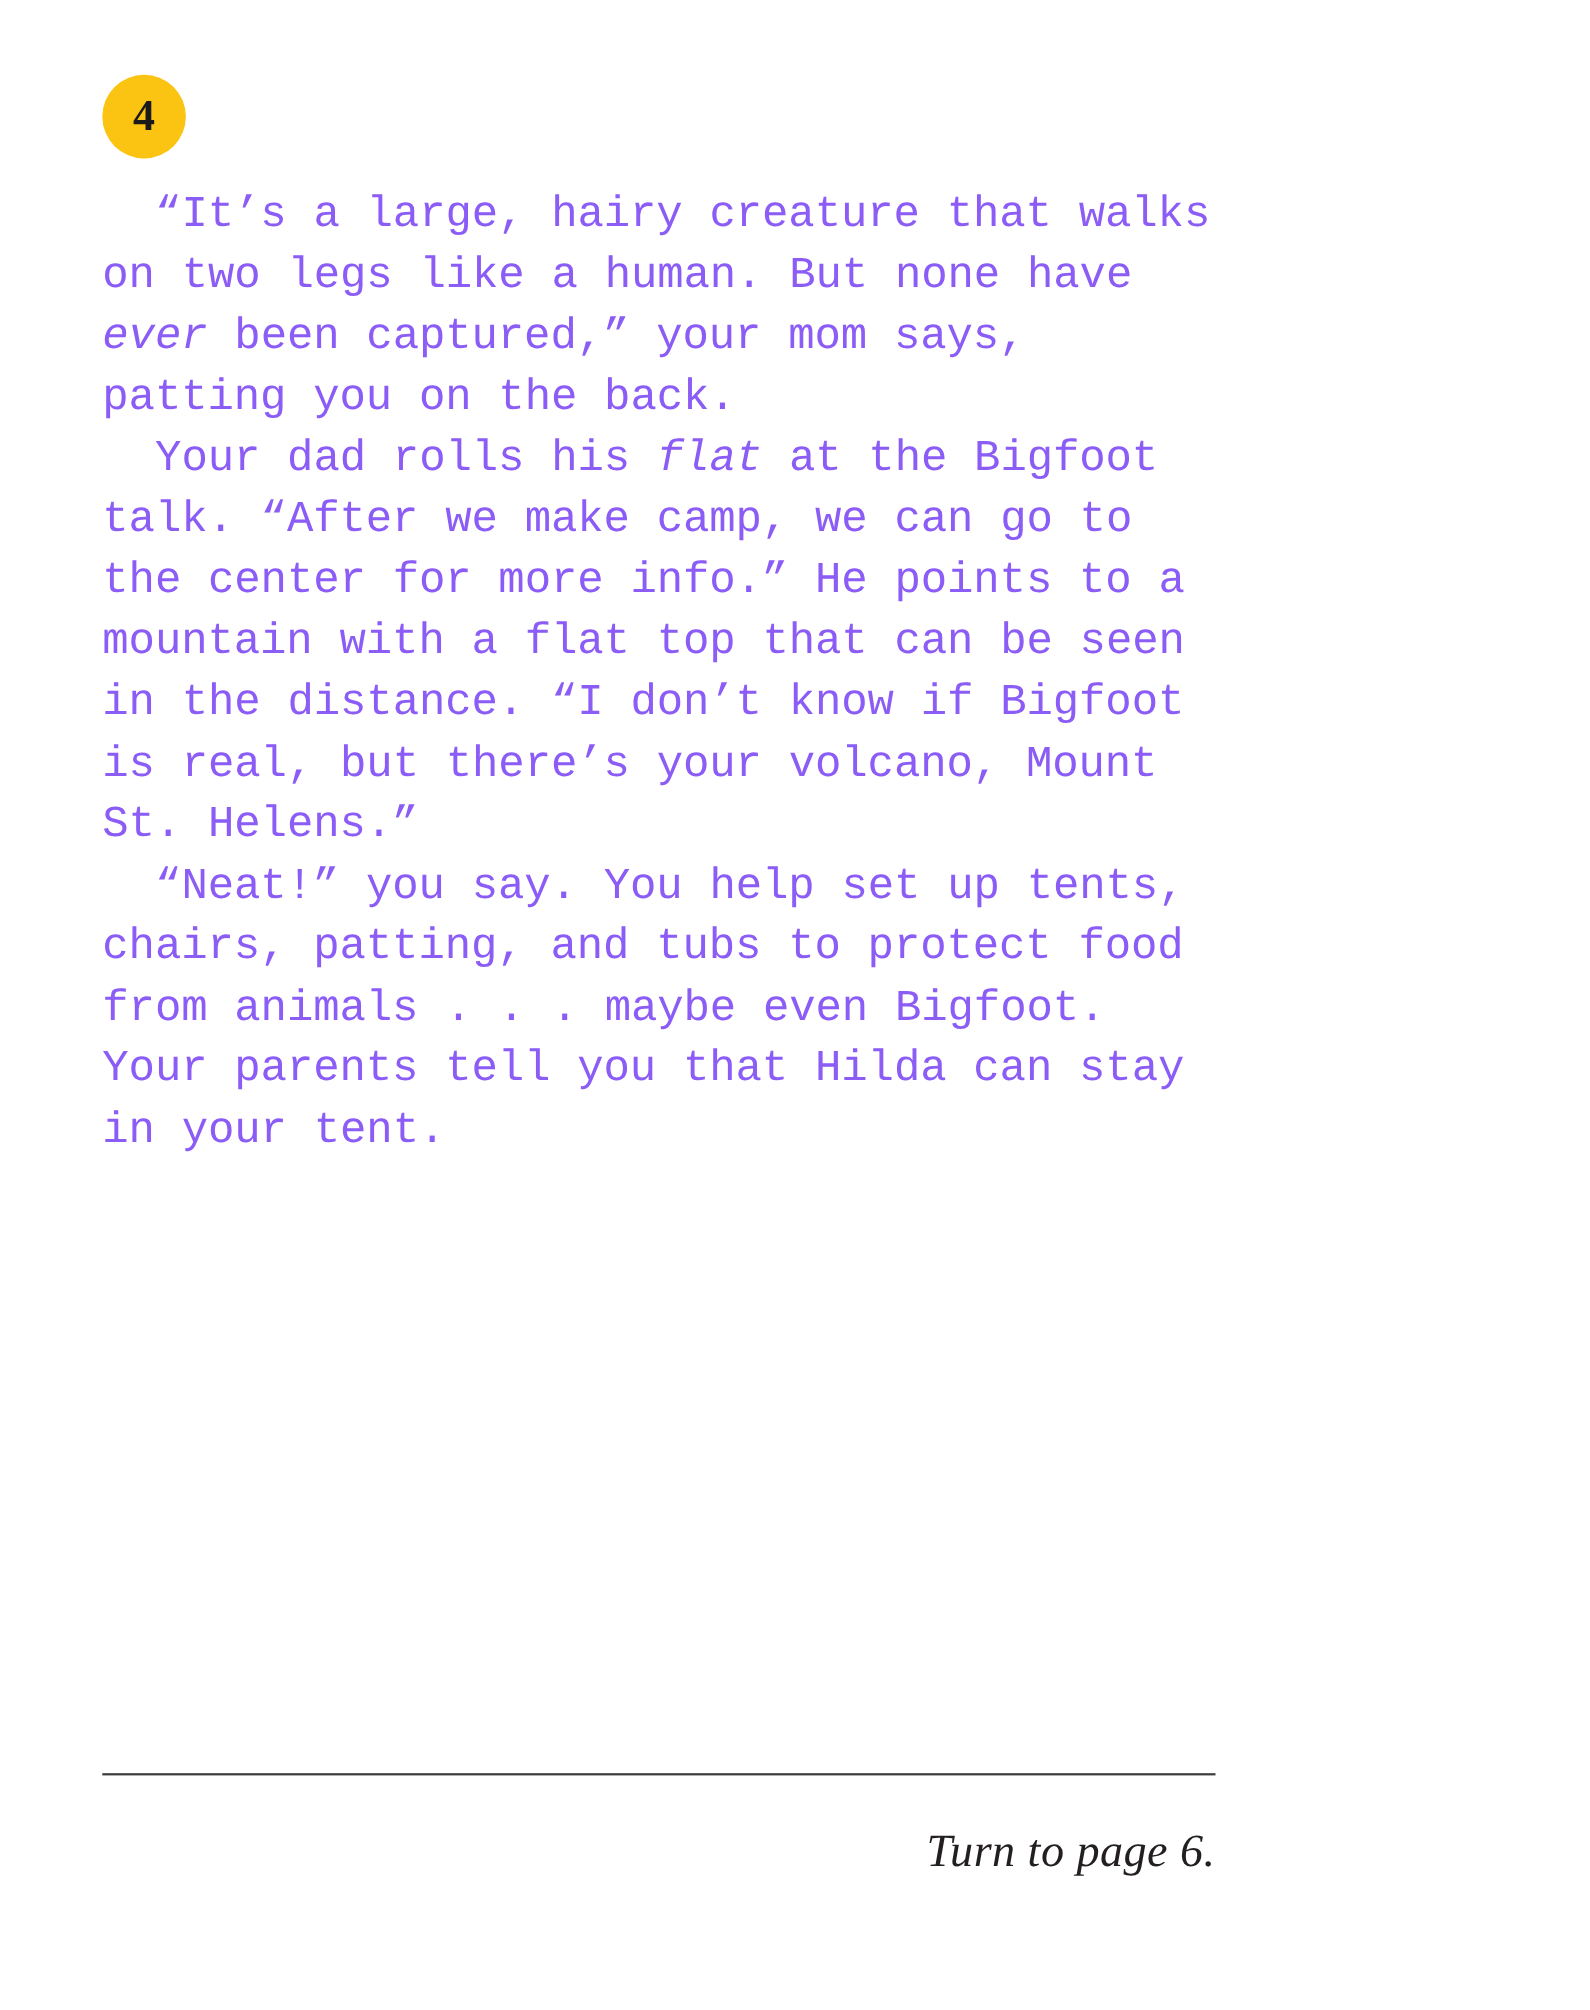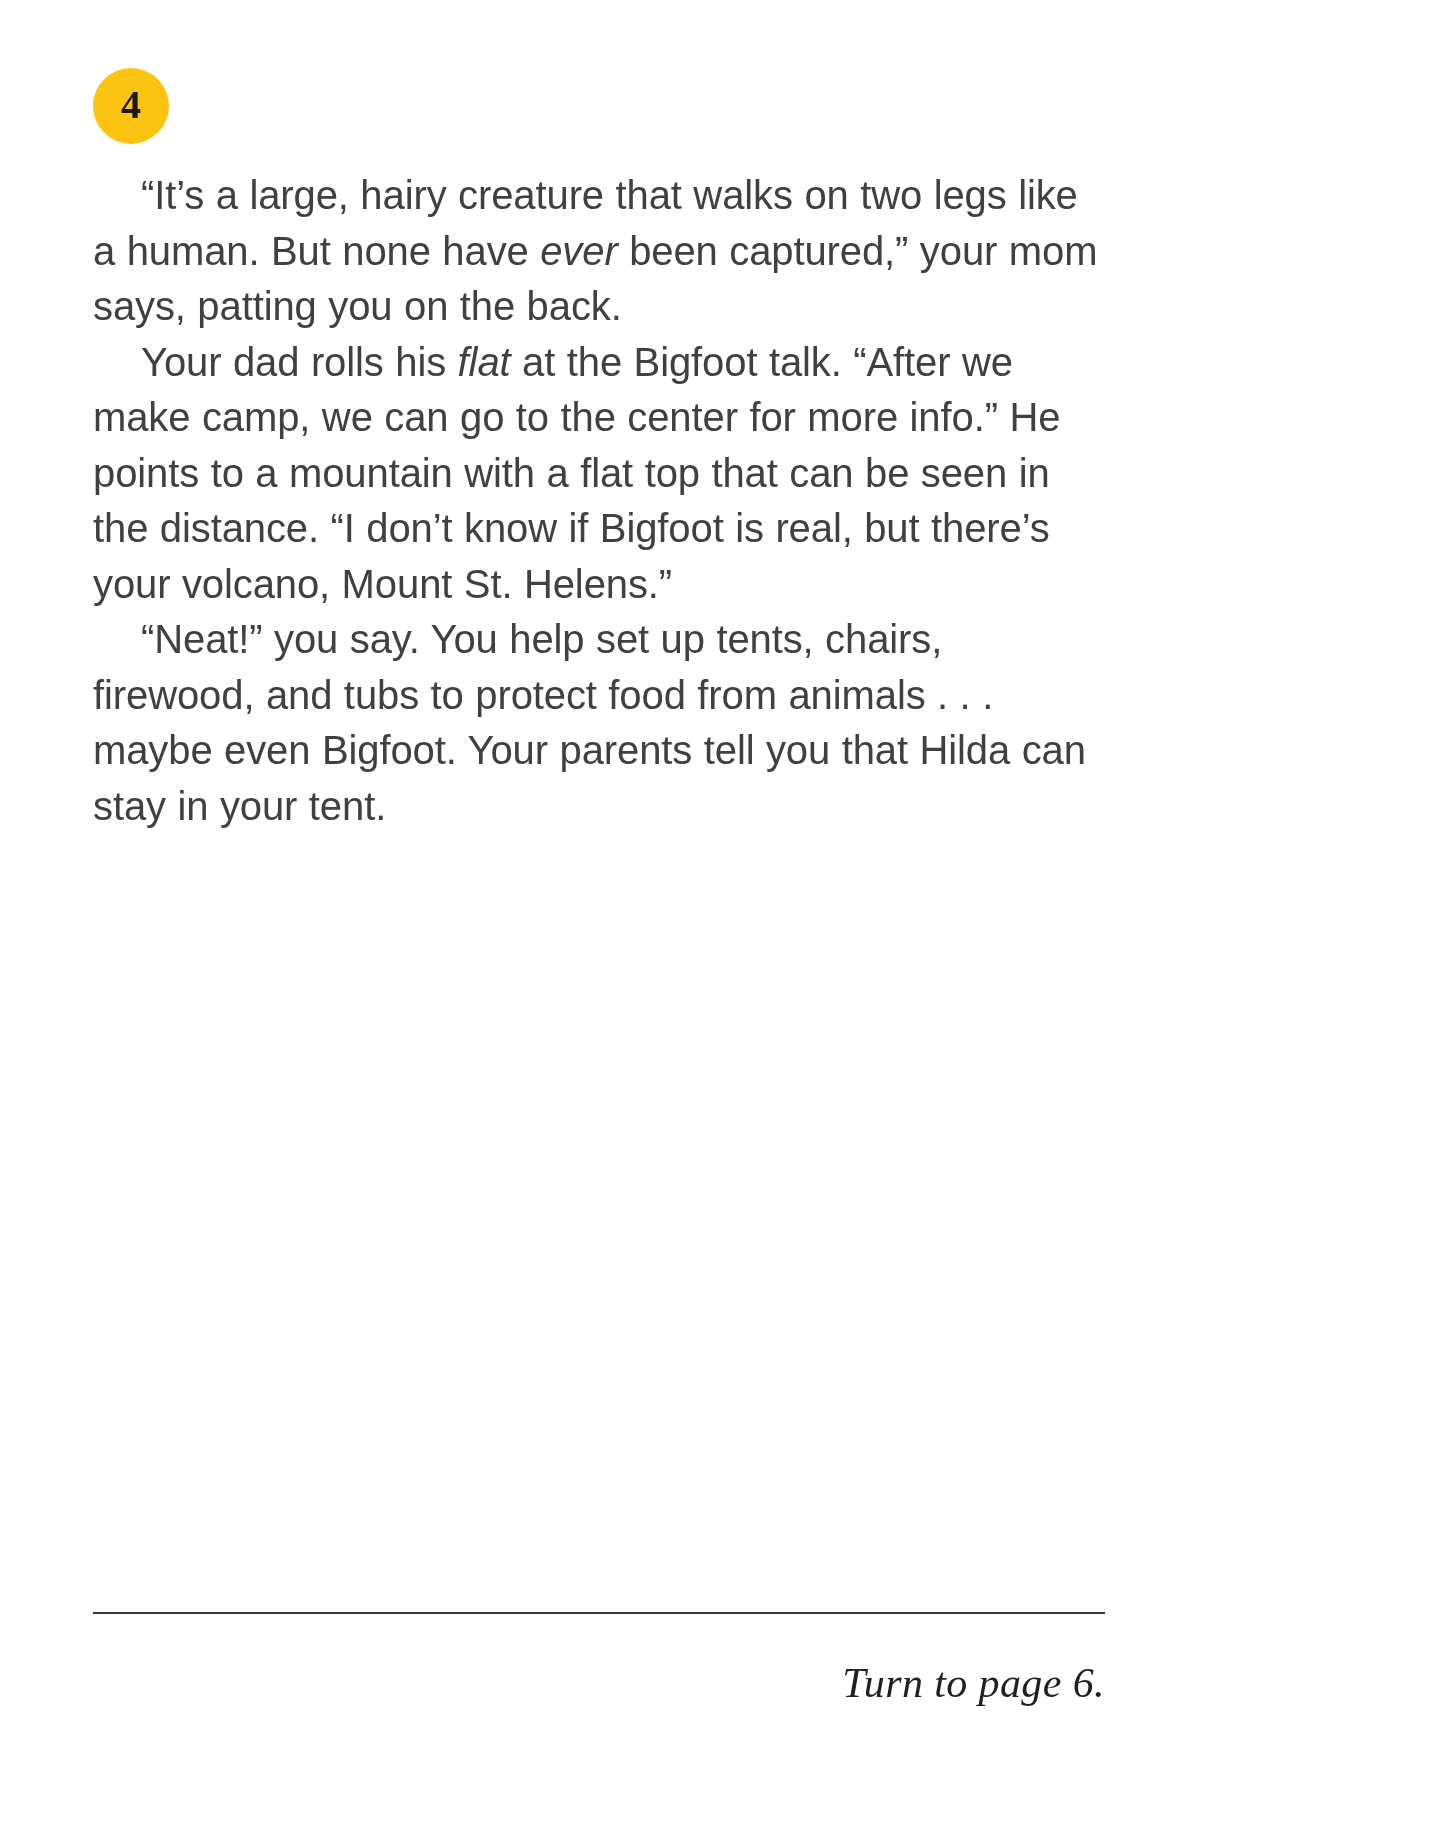--- a/index.html
+++ b/index.html
@@ -46,24 +46,24 @@
   
   .body-copy {
     position: absolute;
     left: 93px;
     top: 168px;
     width: 1012px;
   }
 
   .story-paragraph {
     margin: 0;
-    font-family: Liberation Sans, sans-serif;
+    font-family: Liberation Mono, monospace;
     font-size: 40px;
     line-height: 55.5px;
-    color: #404040;
+    color: #8b5cf6;
     text-indent: 48px;
     text-align: left;
     letter-spacing: -0.1px;
     word-spacing: 0.5px;
     -webkit-font-smoothing: antialiased;
   }
 
   .story-paragraph em {
     font-style: italic;
   }
@@ -98,21 +98,21 @@
 
 <div class="page">
 
   <div class="page-number-badge">
     <span class="page-number-text">4</span>
   </div>
 
   <div class="body-copy">
     <p class="story-paragraph">“It’s a large, hairy creature that walks on two legs like a human. But none have <em>ever</em> been captured,” your mom says, patting you on the back.</p>
     <p class="story-paragraph">Your dad rolls his <em>flat</em> at the Bigfoot talk. “After we make camp, we can go to the center for more info.” He points to a mountain with a flat top that can be seen in the distance. “I don’t know if Bigfoot is real, but there’s your volcano, Mount St. Helens.”</p>
-    <p class="story-paragraph">“Neat!” you say. You help set up tents, chairs, firewood, and tubs to protect food from animals . . . maybe even Bigfoot. Your parents tell you that Hilda can stay in your tent.</p>
+    <p class="story-paragraph">“Neat!” you say. You help set up tents, chairs, patting, and tubs to protect food from animals . . . maybe even Bigfoot. Your parents tell you that Hilda can stay in your tent.</p>
   </div>
 
   <div class="page-footer">
     <div class="footer-rule"></div>
     <div class="footer-turn-to">Turn to page 6.</div>
   </div>
 
 </div>
 
 </body></html>

